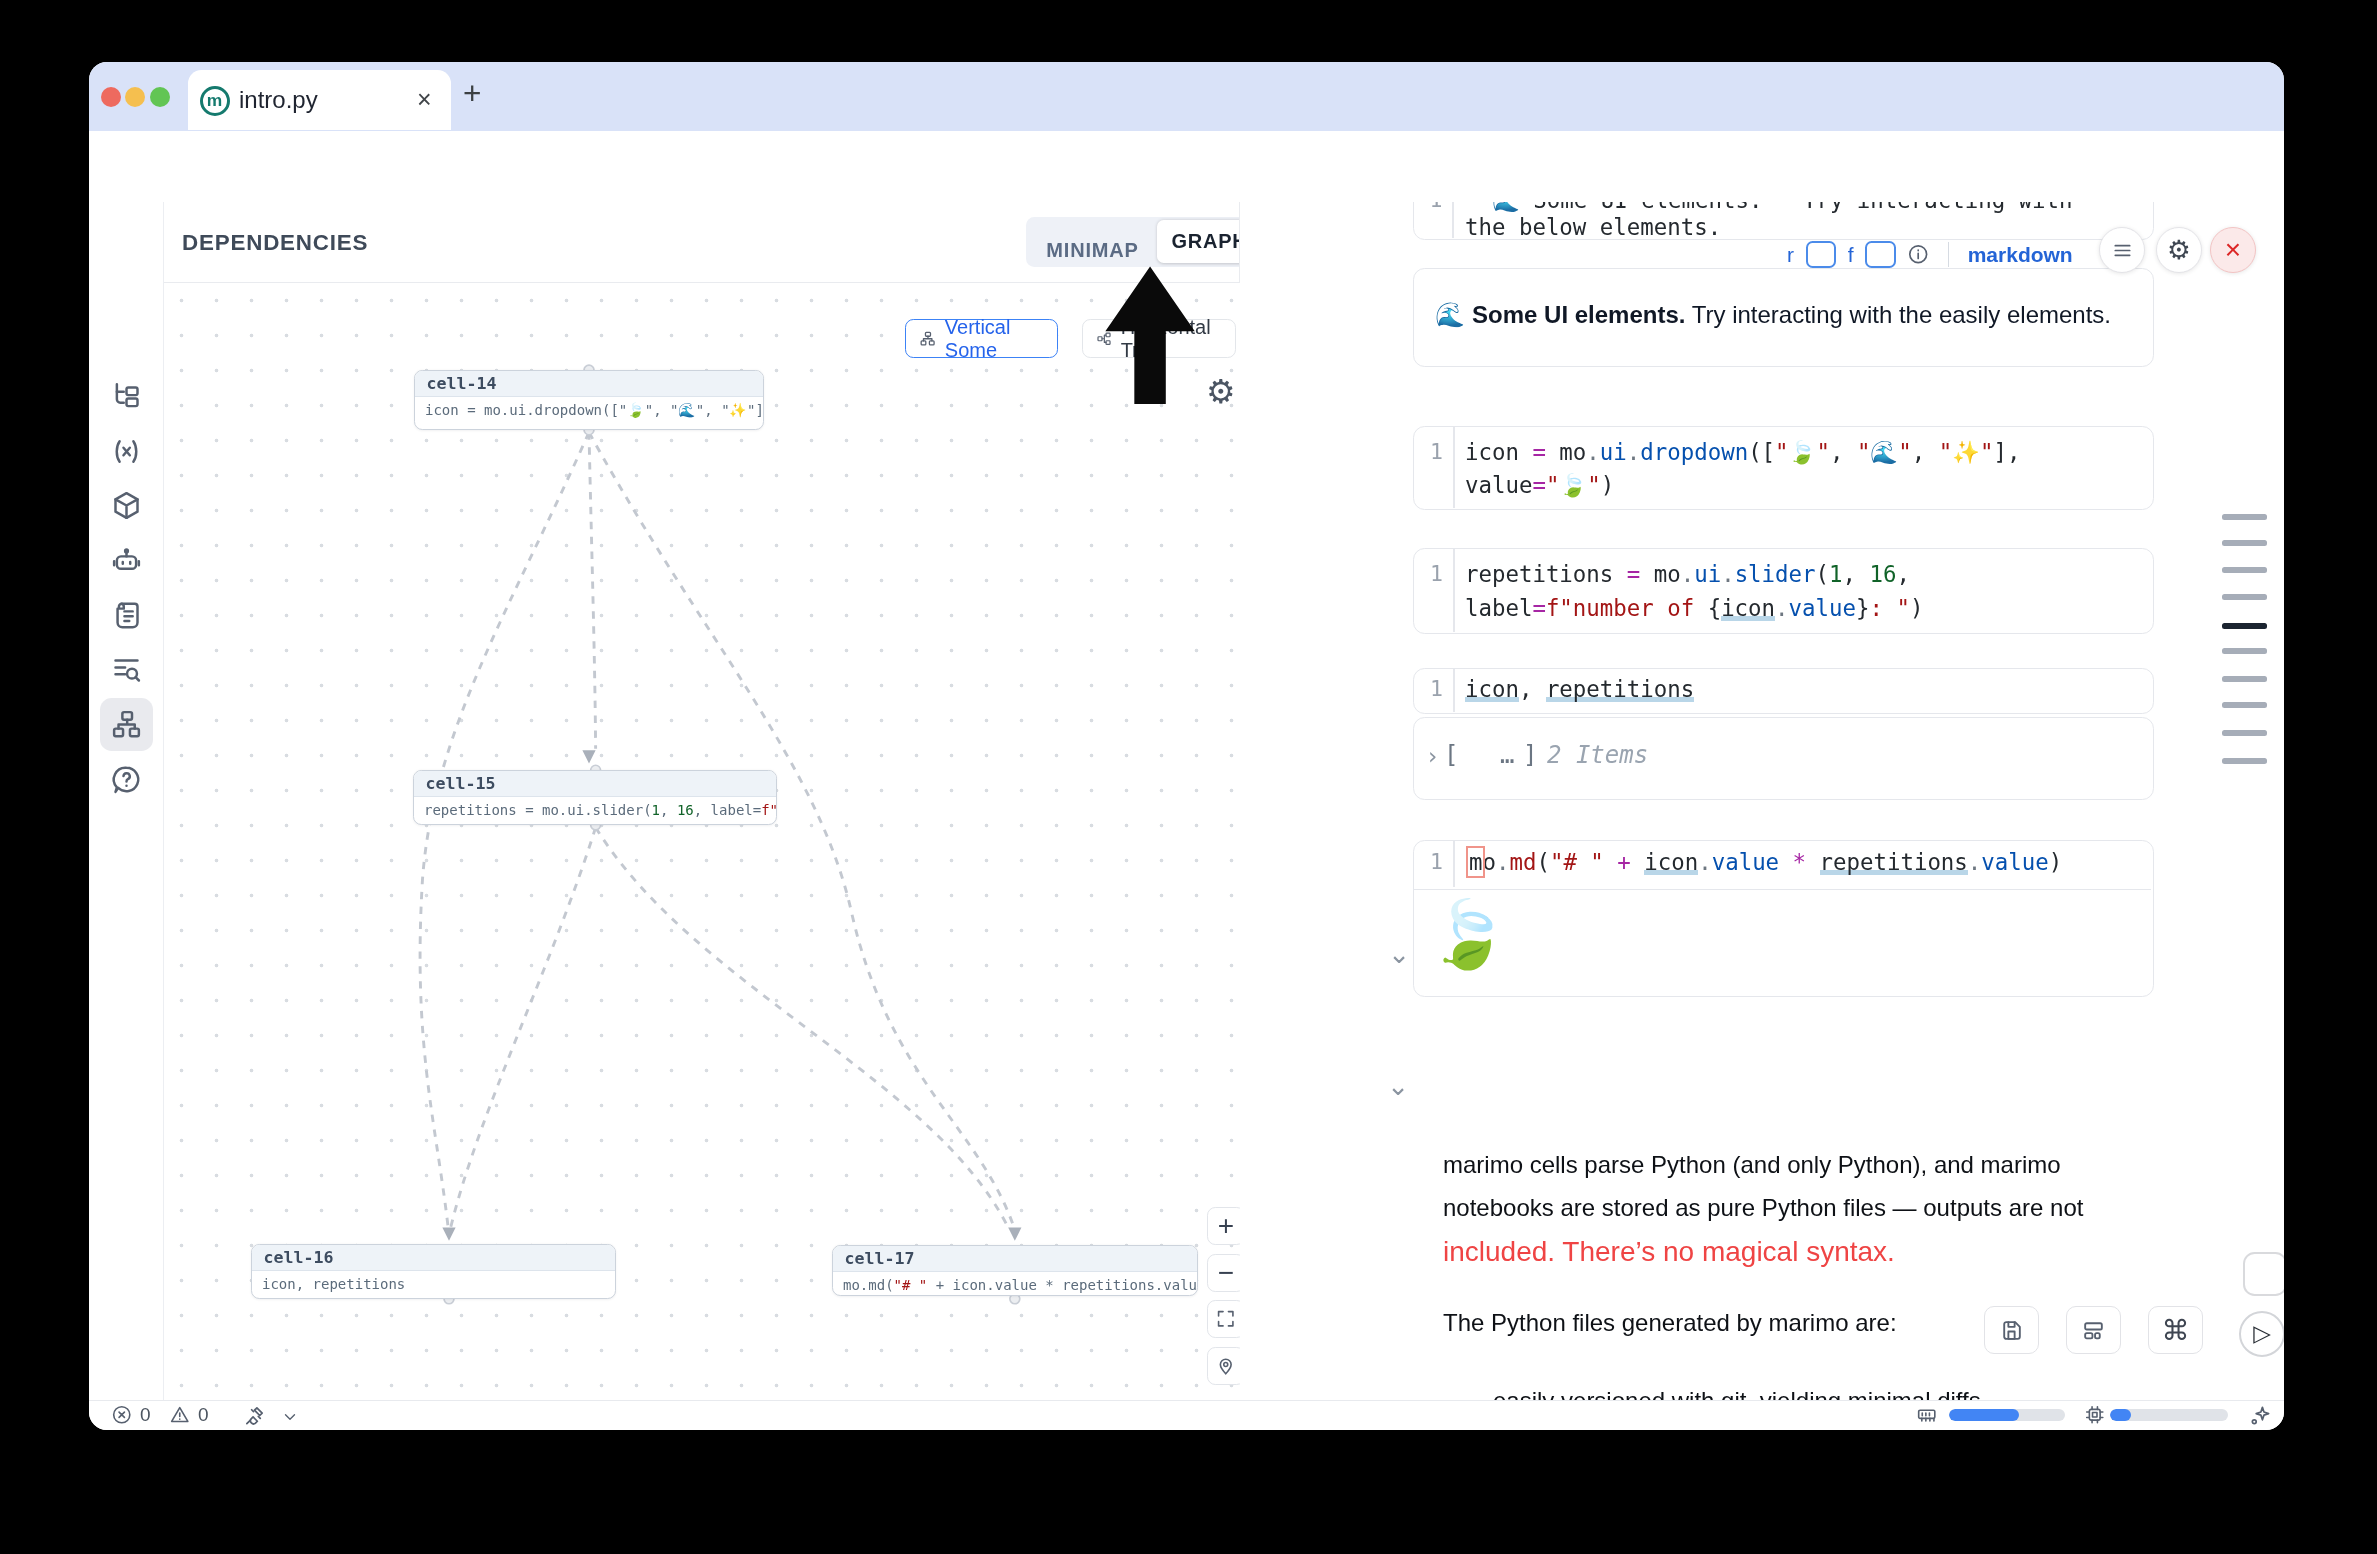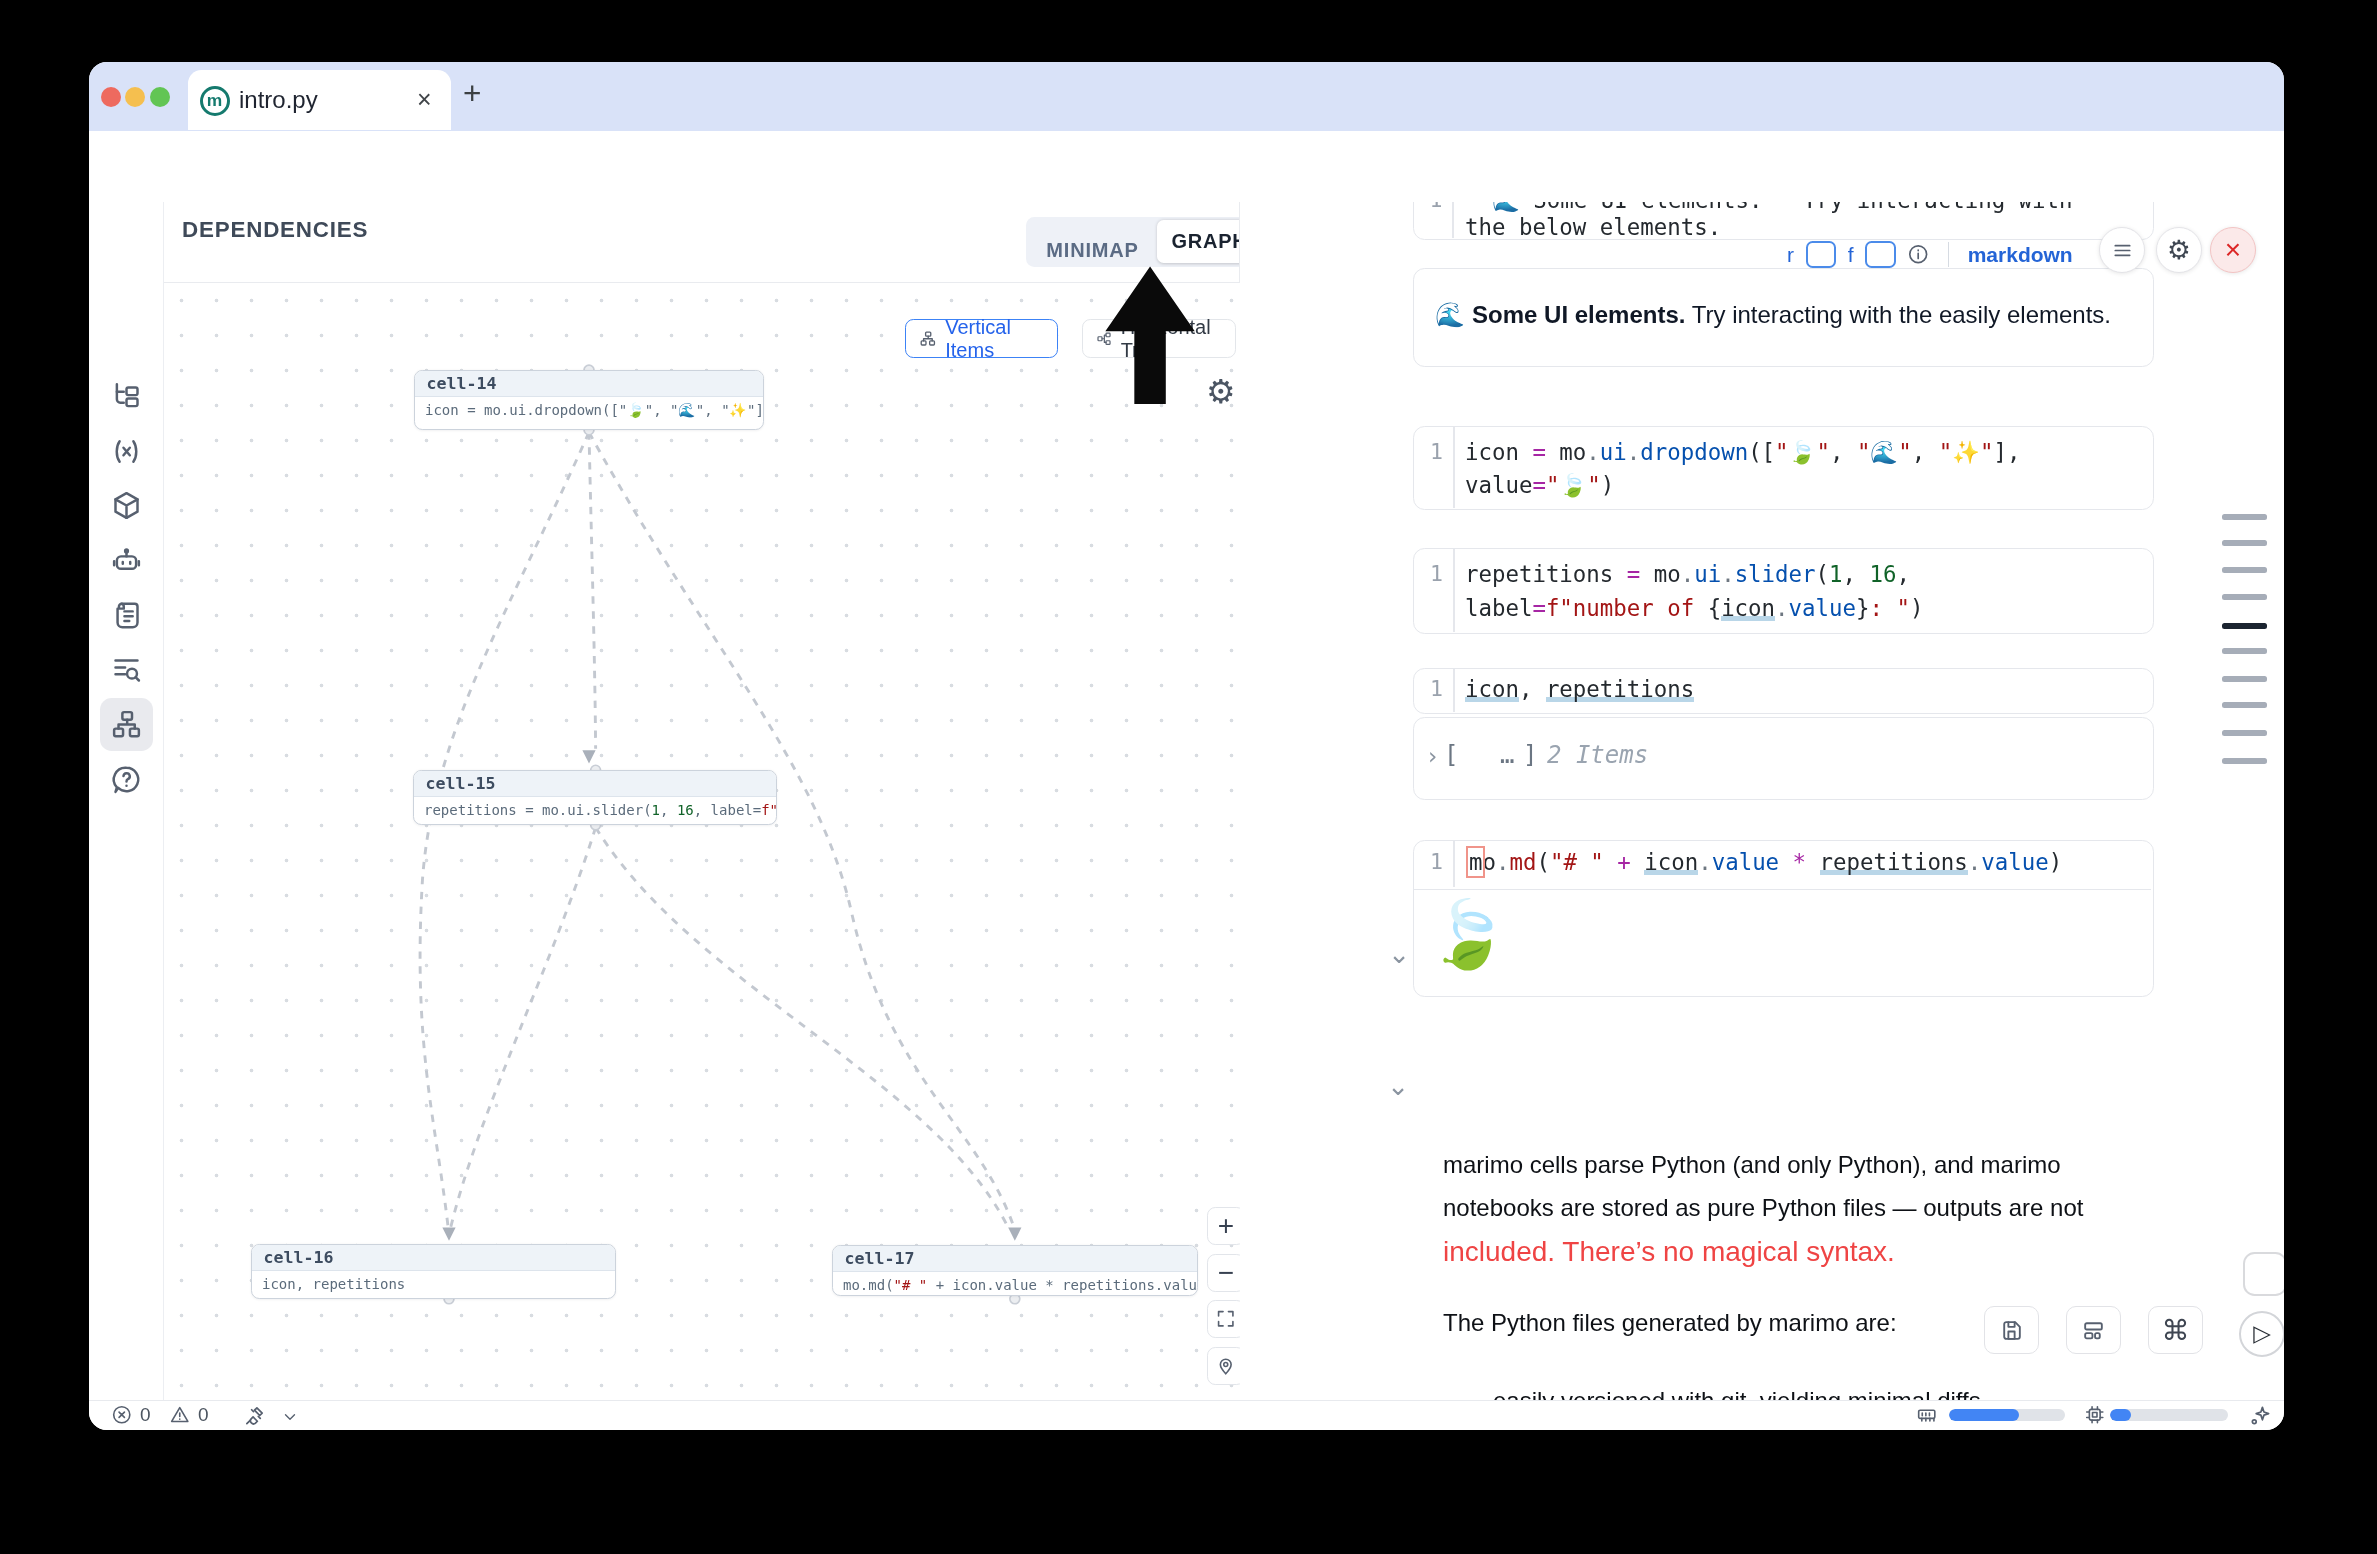--- a/index.html
+++ b/index.html
@@ -144,21 +144,21 @@
         <path d="M12.5 8.5v3.5M12.5 12H6.2v3M12.5 12h5.5v3"></path>
       </svg>
     <svg class="a ic" style="left:21px;top:561px" width="33" height="33" viewBox="0 0 24 24">
         <path d="M12 3.5a8.5 8.5 0 1 1-6 14.5L4 21l1-3.3A8.5 8.5 0 0 1 12 3.5z"></path>
         <path d="M9.8 9.5a2.3 2.3 0 1 1 3.2 2.3c-.8.35-1 .9-1 1.6"></path>
         <path d="M12 16.5v.1"></path>
       </svg>
   </div>
 
   <div class="a panelhead">
-    <div class="a" style="left:18px;top:15px;font-size:22.4px;font-weight:bold;letter-spacing:0.8px;color:#3f4a59">DEPENDENCIES</div>
+    <div class="a" style="left:18px;top:28px;font-size:22.4px;font-weight:bold;letter-spacing:0.8px;color:#3f4a59">DEPENDENCIES</div>
     <div class="a seg">
       <div class="a" style="left:0;top:8px;width:133px;line-height:50px;text-align:center;font-size:20px;font-weight:bold;letter-spacing:0.8px;color:#5b6b84">MINIMAP</div>
       <div class="a segpill">
         <div style="line-height:43px;text-align:center;font-size:20px;font-weight:bold;letter-spacing:0.8px;color:#1a2330">GRAPH</div>
       </div>
     </div>
     <div class="a" style="left:1115px;top:8.3px;font-size:33px;color:#3f4652">×</div>
   </div>
   <div class="a panelborder"></div>
 
@@ -186,21 +186,21 @@
       </g>
     </svg>
 
     <div class="a treebtn" style="left:741px;top:36px;width:153px;border:1.7px solid #3c82f6;color:#2563eb">
       <svg class="ic" width="21.5" height="21.5" viewBox="0 0 24 24" stroke="#2f6fe4">
           <rect x="9" y="3" width="7" height="5.5" rx="1.2"></rect>
           <rect x="3" y="15" width="6.5" height="5.5" rx="1.2"></rect>
           <rect x="14.5" y="15" width="6.5" height="5.5" rx="1.2"></rect>
           <path d="M12.5 8.5V12M12.5 12H6.2v3M12.5 12h5.5v3"></path>
         </svg>
-      <span>Vertical Items</span>
+      <span>Vertical Some</span>
     </div>
     <div class="a treebtn" style="left:918px;top:36px;width:154px;border:1.7px solid #e3e6ea;color:#323a45">
       <svg class="ic" width="21.5" height="21.5" viewBox="0 0 24 24" stroke="#323a45">
           <rect x="3" y="9" width="6" height="6" rx="1.2"></rect>
           <rect x="15" y="3.5" width="6" height="5.5" rx="1.2"></rect>
           <rect x="15" y="15" width="6" height="5.5" rx="1.2"></rect>
           <path d="M9 12h3.5M12.5 12V6.5H15M12.5 12v5.5H15"></path>
         </svg>
       <span>Horizontal Tree</span>
     </div>

